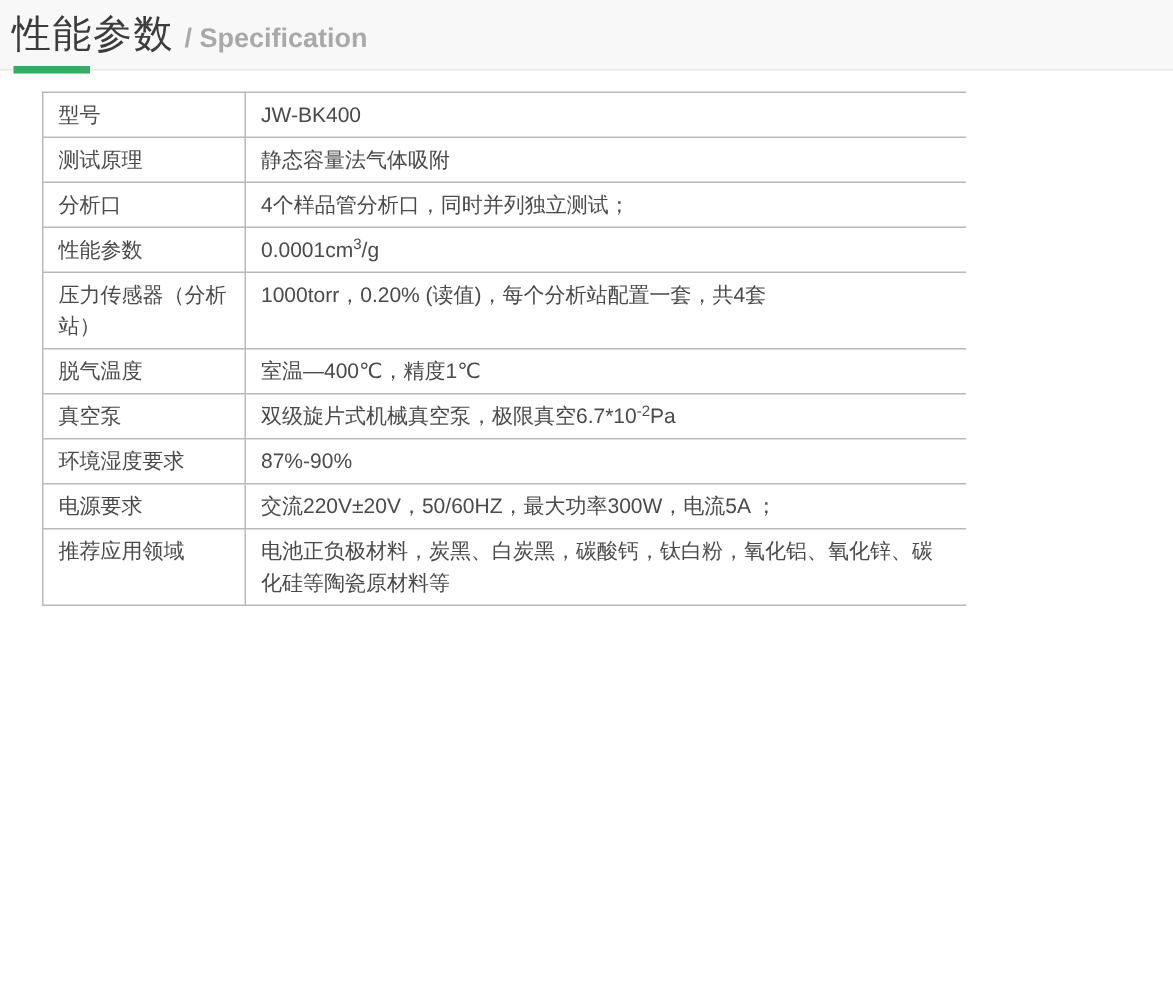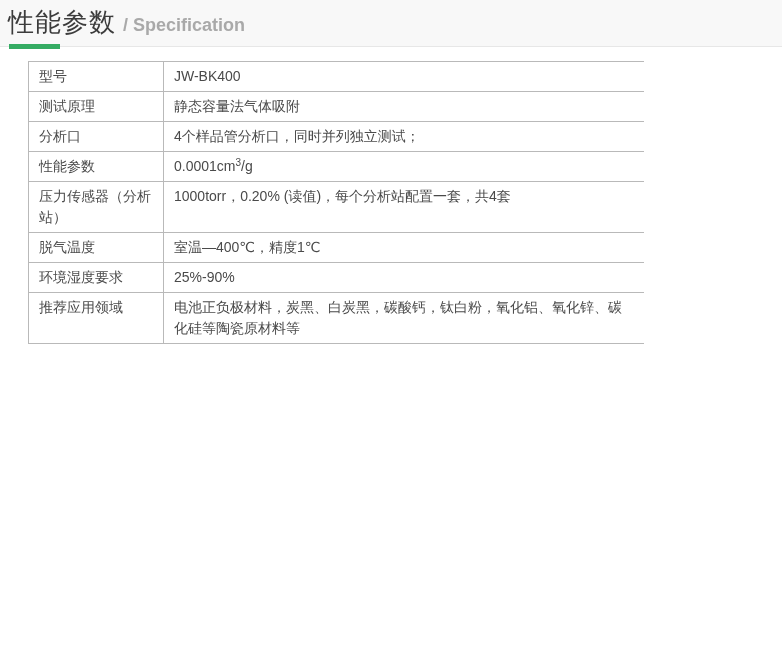--- a/index.html
+++ b/index.html
@@ -135,30 +135,42 @@
 
 
 
     <tr>
       <td class="label-cell">脱气温度</td>
       <td class="value-cell">
             <div class="text-line">室温—400℃，精度1℃</div>
           </td>
     </tr>
 
+    <tr>
+      <td class="label-cell">真空泵</td>
+      <td class="value-cell">
+            <div class="text-line">双级旋片式机械真空泵，极限真空6.7*10<sup>-2</sup>Pa</div>
+          </td>
+    </tr>
 
 
 
     <tr>
       <td class="label-cell">环境湿度要求</td>
       <td class="value-cell">
-            <div class="text-line">25%-90%</div>
+            <div class="text-line">87%-90%</div>
           </td>
     </tr>
 
+    <tr>
+      <td class="label-cell">电源要求</td>
+      <td class="value-cell">
+            <div class="text-line">交流220V±20V，50/60HZ，最大功率300W，电流5A ；</div>
+          </td>
+    </tr>
 
     <tr>
       <td class="label-cell">推荐应用领域</td>
       <td class="value-cell">
             <div class="text-line">电池正负极材料，炭黑、白炭黑，碳酸钙，钛白粉，氧化铝、氧化锌、碳化硅等陶瓷原材料等</div>
           </td>
     </tr>
   </tbody>
   </table>
 

